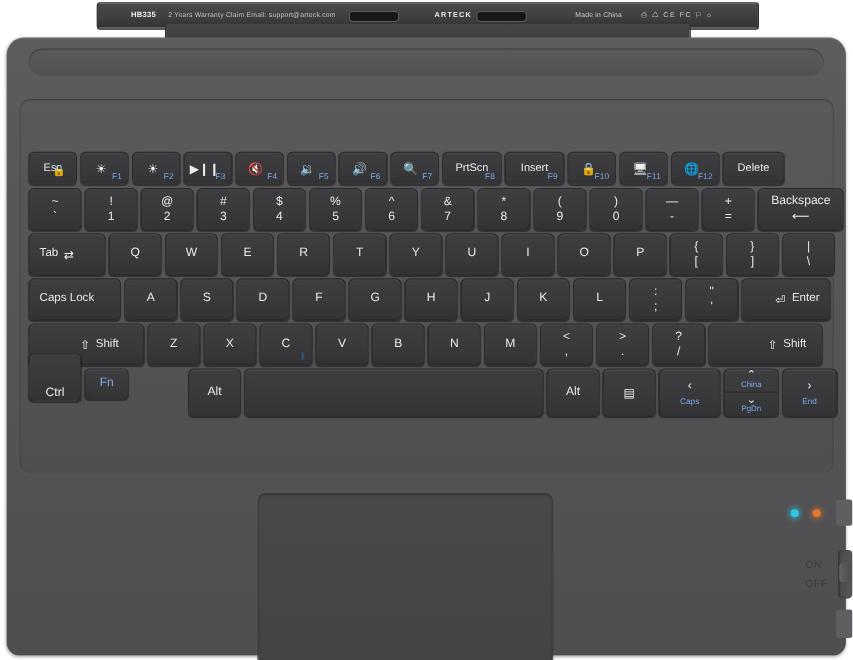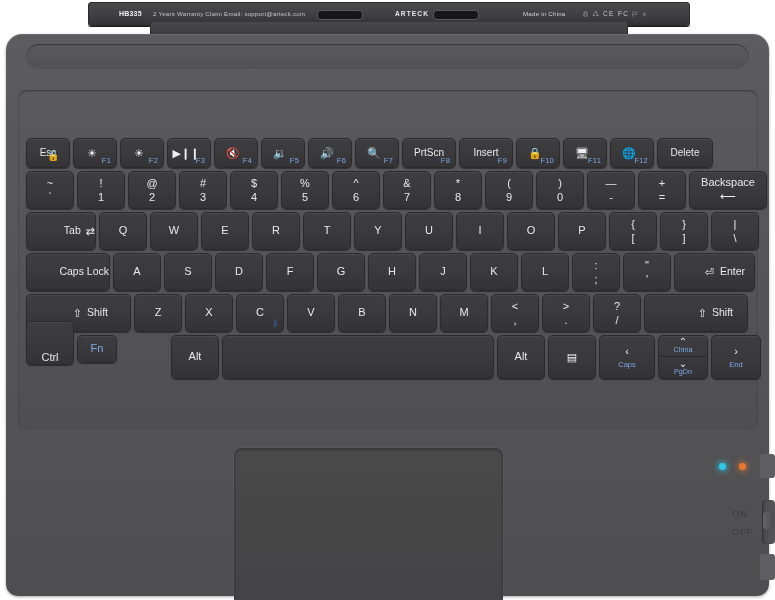--- a/index.html
+++ b/index.html
@@ -75,21 +75,21 @@
   .key.dual{flex-direction:column;justify-content:center;gap:2px;}
   .key.dual .top{font-size:11px;}
   .key.dual .bot{font-size:11px;}
 
   .key.fn-key{font-size:10px;}
   .fnlabel{
     position:absolute;right:5px;bottom:2px;color:#7ea8e6;font-size:7.5px;letter-spacing:.2px;
   }
   .fn-glyph{font-size:11px;color:#ededf0;margin-right:6px;}
 
-  .key.wide-l{justify-content:flex-end;padding-left:9px;font-size:10.5px;}
+  .key.wide-l{justify-content:flex-start;padding-left:9px;font-size:10.5px;}
   .key.wide-r{justify-content:flex-end;padding-right:9px;font-size:10.5px;}
 
   .badge-lock{position:absolute;right:9px;bottom:6px;color:#4a86d8;font-size:10px;}
   .badge-bt{position:absolute;right:5px;bottom:3px;color:#2f7fd4;font-size:8.5px;}
   .fn-blue{color:#7ea8e6;}
 
   .arrowglyph{font-size:11px;color:#ededf0;}
   .subkey{font-size:7.5px;color:#7ea8e6;margin-top:1px;}
 
   .split-key{flex-direction:column;padding:0;justify-content:space-between;}

